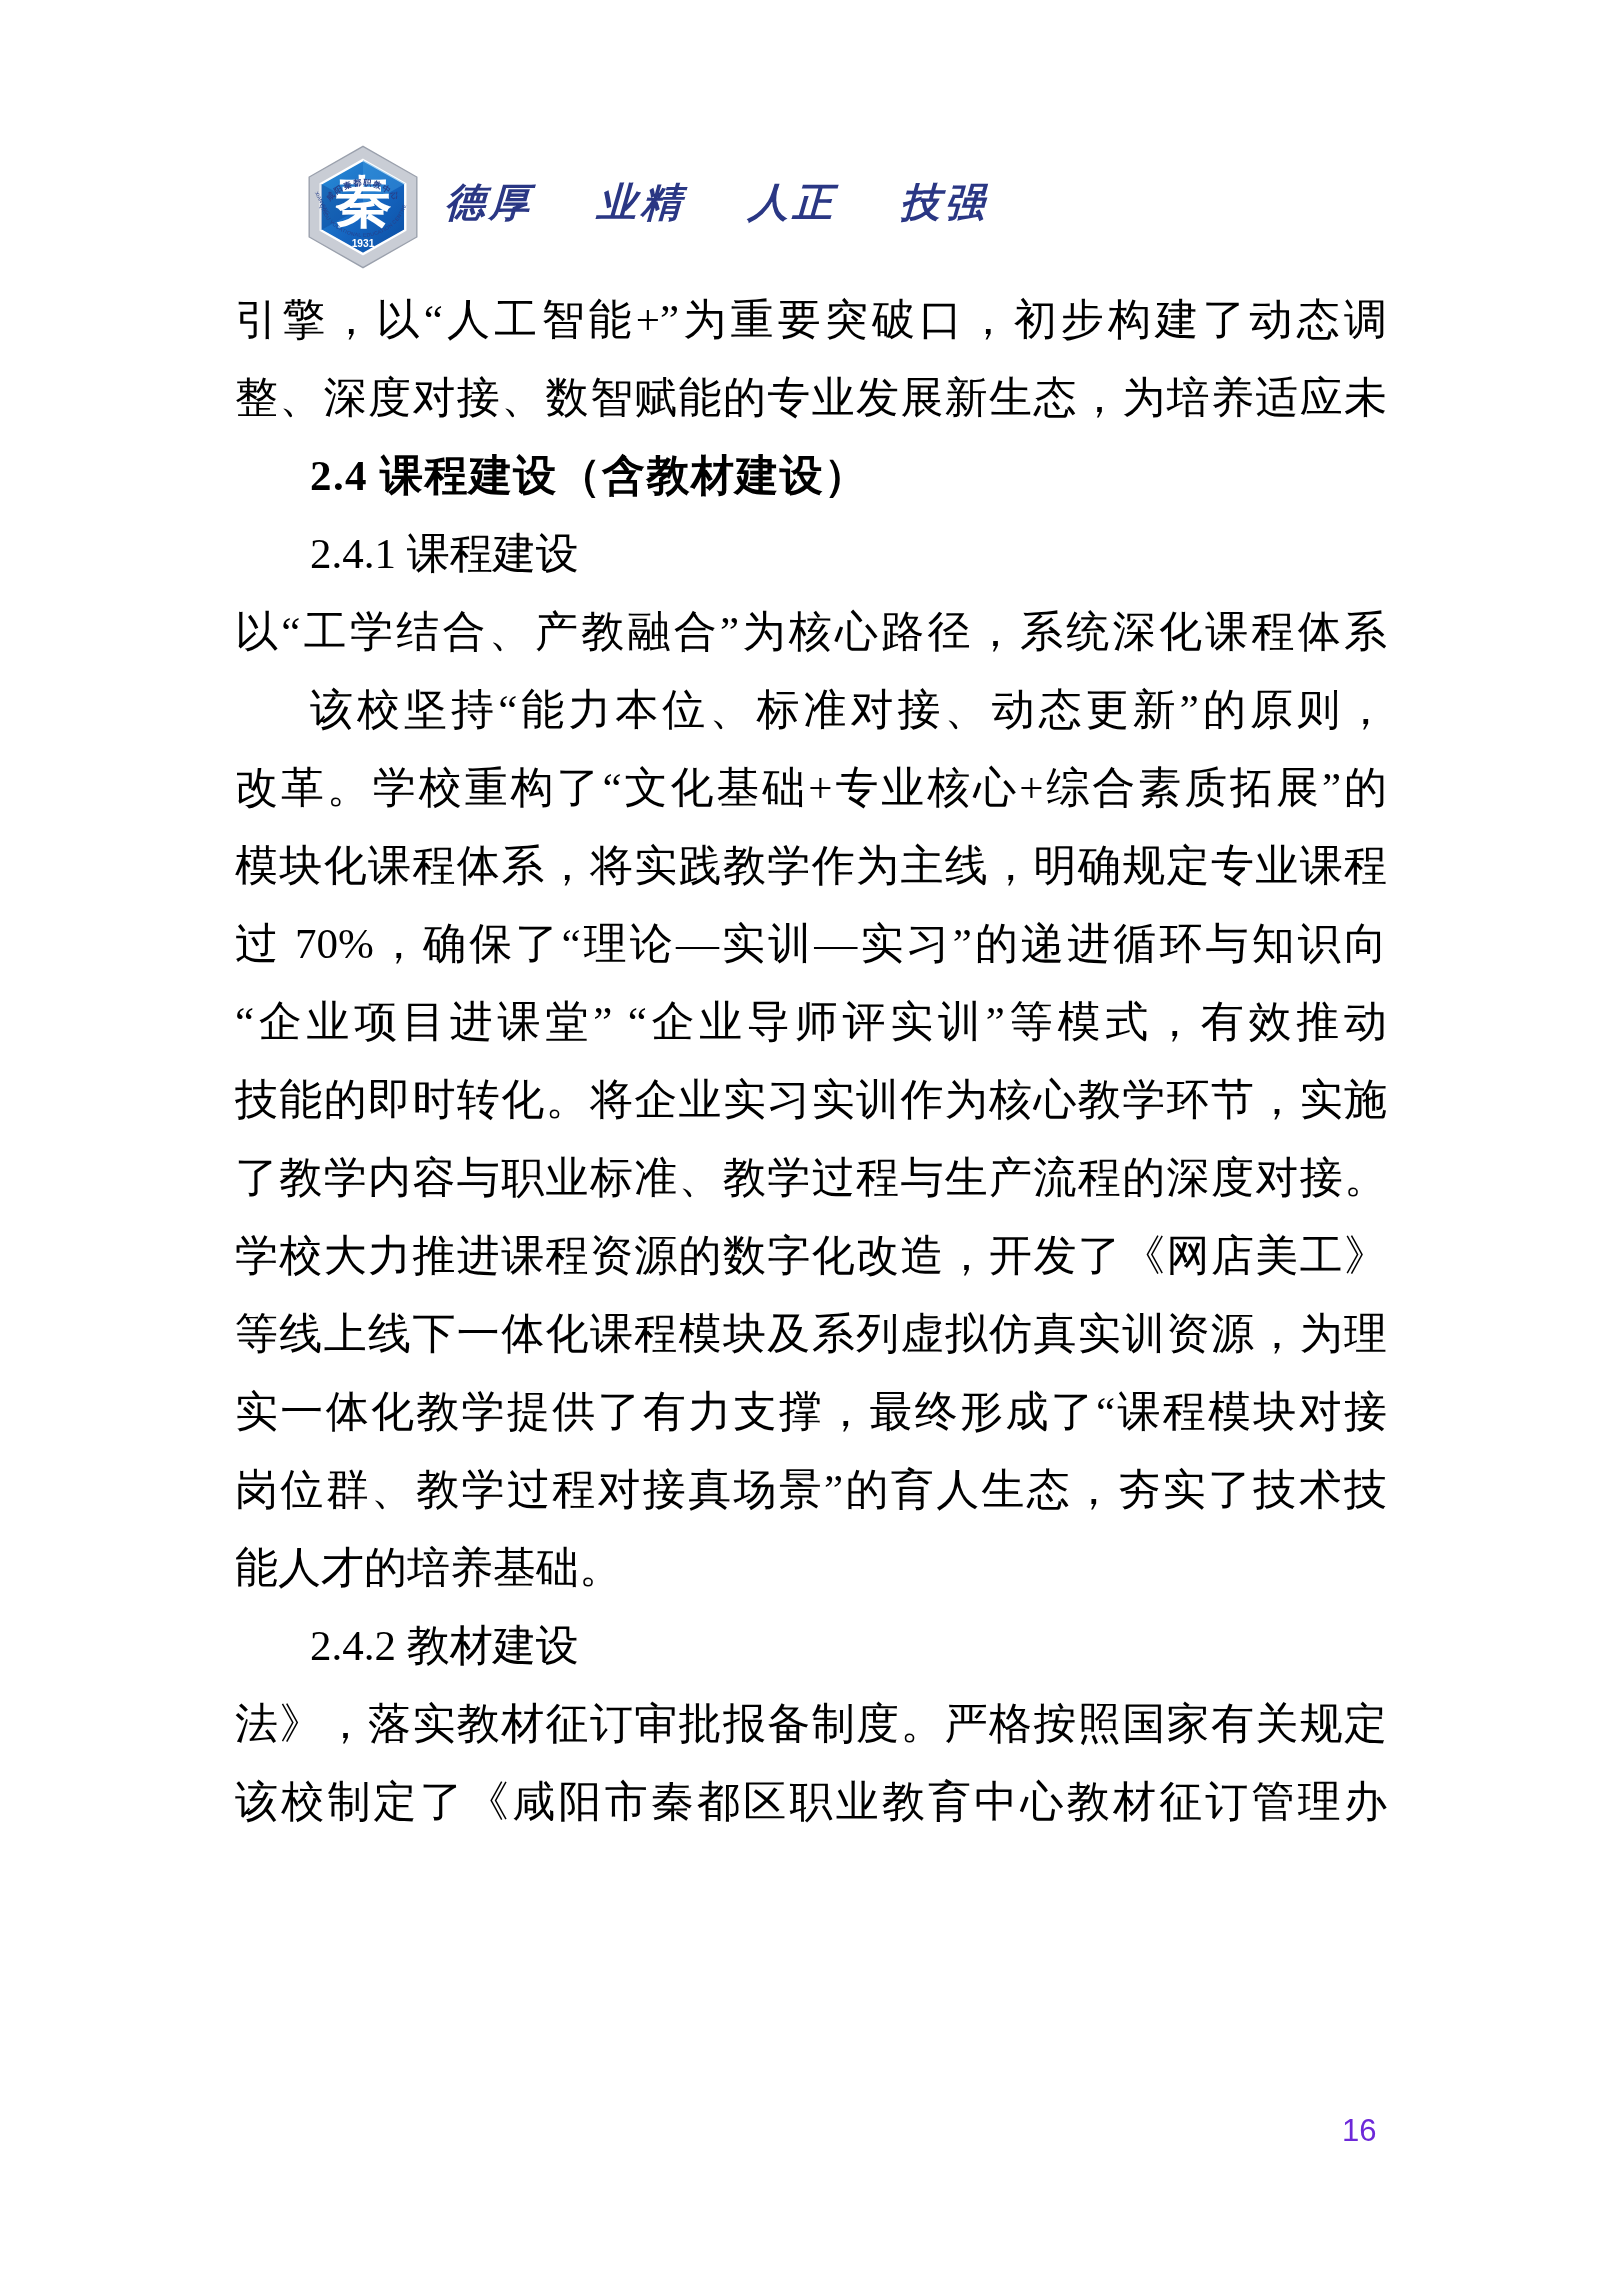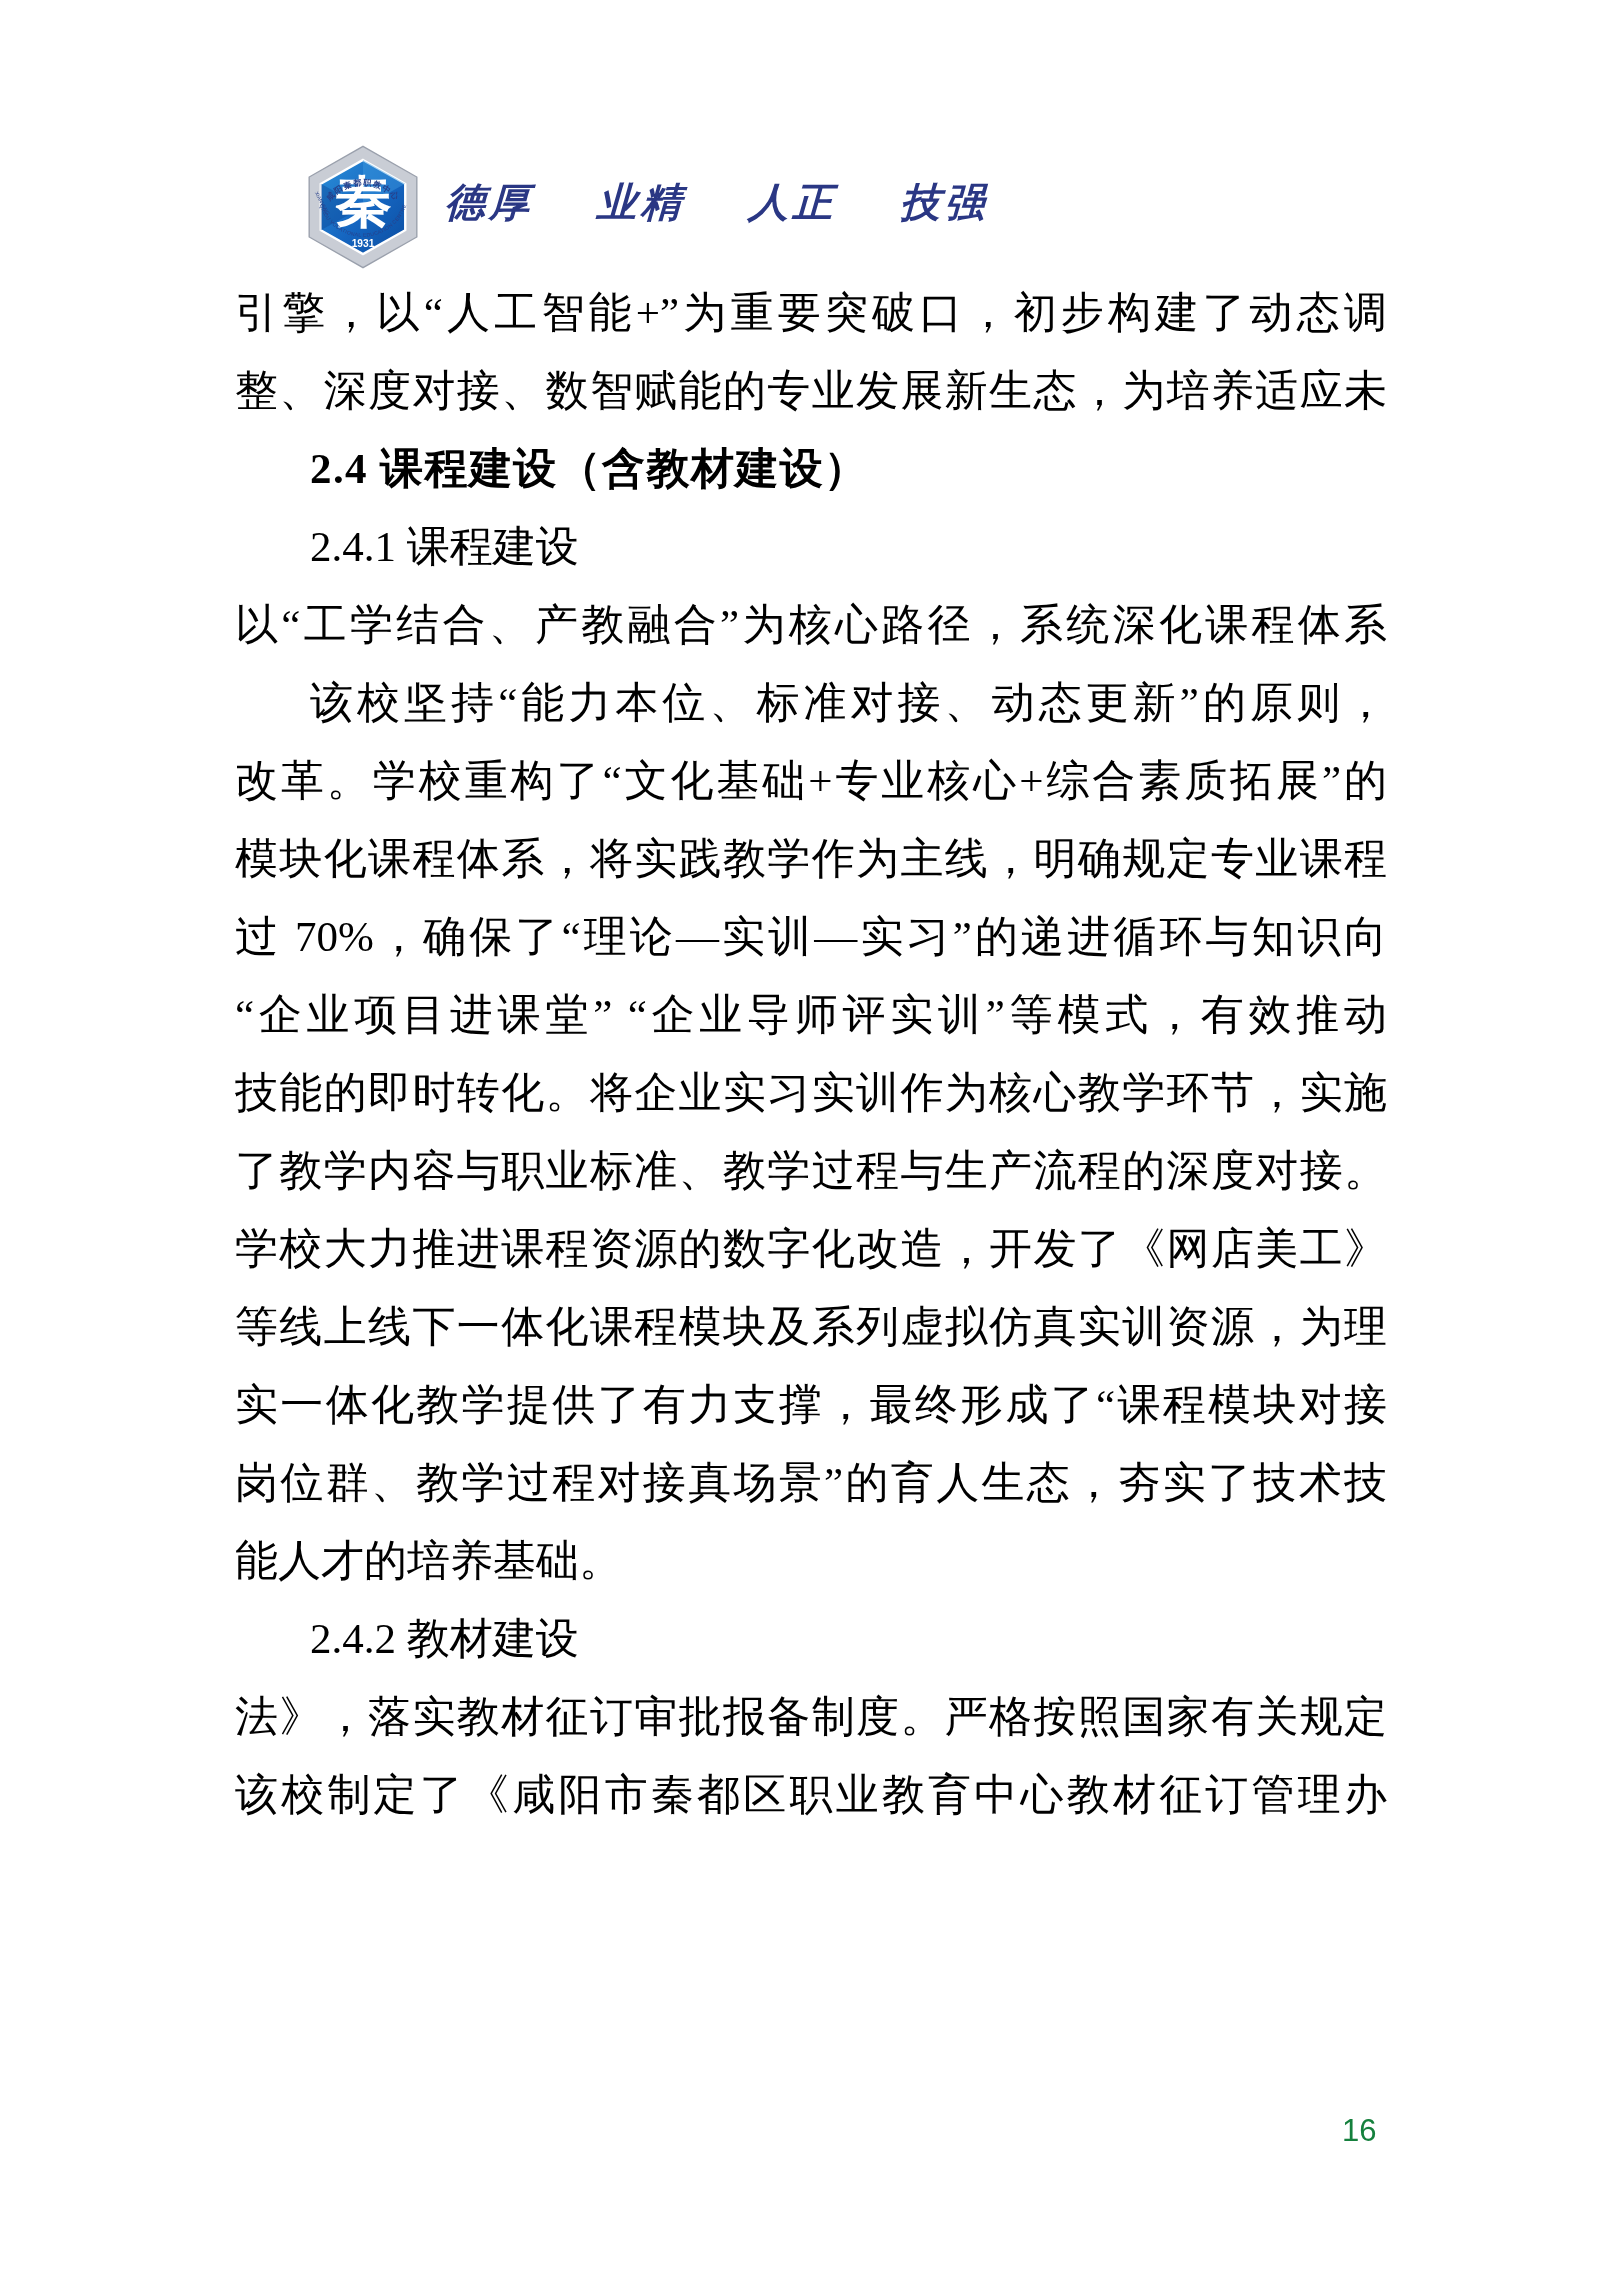--- a/index.html
+++ b/index.html
@@ -19,42 +19,42 @@
     font-size:40px;line-height:44px;
     font-weight:bold;font-style:italic;
     color:#2a3784;
     white-space:pre;
     word-spacing:17.7px;letter-spacing:4.1px;
     transform:skewX(-2deg);
     font-family:"Liberation Serif","DejaVu Serif",serif;
   }
   
   .doc-body{
-    position:absolute;left:235px;top:274px;width:1152px;
+    position:absolute;left:235px;top:281px;width:1152px;
   }
   .line{
     display:block;
     height:78px;line-height:78px;
     font-size:43px;
     white-space:pre-wrap;
     overflow:visible;
   }
   .line.fill{
     text-align:justify;
     text-align-last:justify;
     text-justify:inter-character;
   }
   .line.indent{padding-left:75px;}
   .line.bold{font-weight:bold;letter-spacing:1.4px;}
   
   .page-number{
     position:absolute;left:1342px;top:2112px;
     font-size:31px;line-height:38px;
     font-family:"Liberation Sans","DejaVu Sans",sans-serif;
-    color:#15803d;
+    color:#6d28d9;
   }
 </style>
 </head>
 <body>
 
 <div class="page">
 
   <div class="header">
 
     <svg class="logo" viewBox="0 0 170 182" xmlns="http://www.w3.org/2000/svg">

